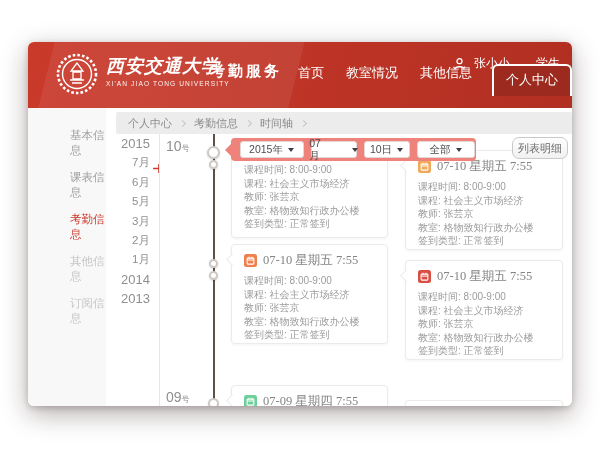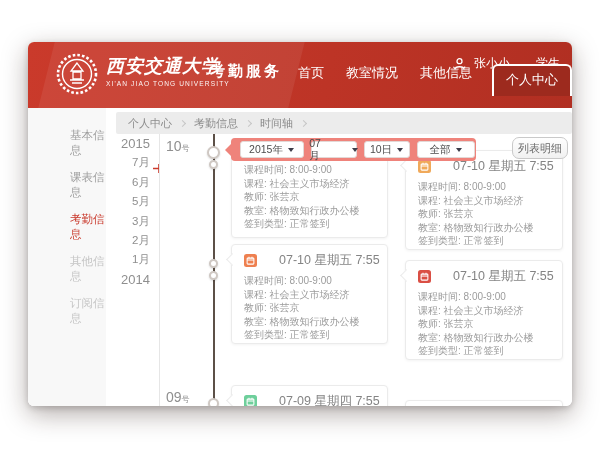--- a/index.html
+++ b/index.html
@@ -92,21 +92,21 @@
     box-shadow:0 1px 3px rgba(0,0,0,.05); padding:6px 12px 0; z-index:1; }
   .card.notch::before { content:""; position:absolute; left:-4.5px; top:10px; width:8px; height:8px;
     background:#fff; border-left:1px solid #ebebeb; border-bottom:1px solid #ebebeb;
     transform:rotate(45deg); }
   .slot-r1c1 { left:203px; top:30px;  width:157px; height:100px; }
   .slot-r1c2 { left:377px; top:42px;  width:158px; height:100px; }
   .slot-r2c1 { left:203px; top:136px; width:157px; height:100px; }
   .slot-r2c2 { left:377px; top:152px; width:158px; height:100px; }
   .slot-r3c1 { left:203px; top:277px; width:157px; height:60px; }
   .slot-r3c2 { left:377px; top:292px; width:158px; height:40px; }
-  .card-header { height:15px; display:flex; align-items:center; gap:22px; margin:2px 0 6px; }
+  .card-header { height:15px; display:flex; align-items:center; gap:6px; margin:2px 0 6px;font-family:Liberation Serif, serif; }
   .card-spacer { height:18px; }
   .card-icon { width:13px; height:13px; border-radius:2.5px; display:flex;
     align-items:center; justify-content:center; flex:0 0 13px; }
   .card-title { font-size:12.5px; color:#848484; white-space:nowrap; }
   .card-row { font-size:10px; color:#9c9c9c; line-height:13.5px; white-space:nowrap; }
 </style>
 </head>
 <body>
 
 <div class="page">
@@ -163,20 +163,21 @@
 
       <div class="months" id="months">
           <div class="mo yr">2015</div>
           <div class="mo">7月</div>
           <div class="mo">6月</div>
           <div class="mo">5月</div>
           <div class="mo">3月</div>
           <div class="mo">2月</div>
           <div class="mo">1月</div>
           <div class="mo yr">2014</div>
+          <div class="mo yr">2013</div>
         </div>
       <div class="red-cursor">
         <svg width="8" height="9" viewBox="0 0 8 9">
           <path d="M0 4.5 H6 M6 0 V9" stroke="#cb3a2c" stroke-width="1.6" fill="none"></path>
         </svg>
       </div>
 
       <div class="vline-light"></div>
       <div class="vline-dark"></div>
 

